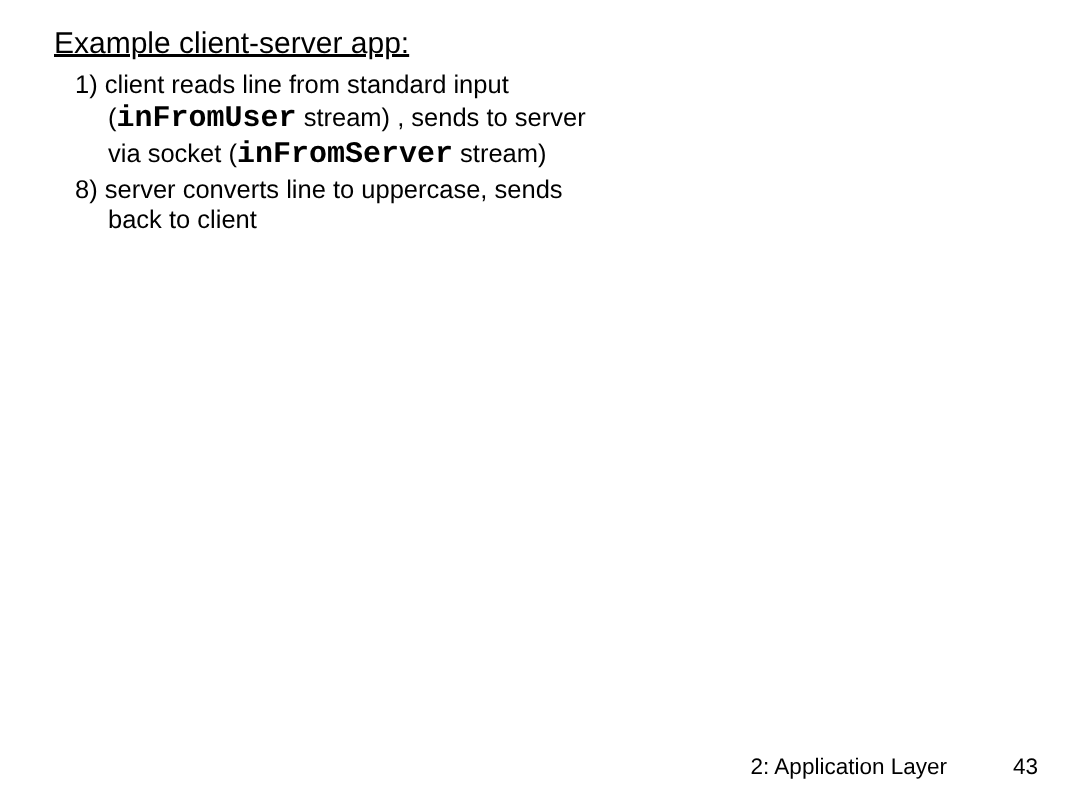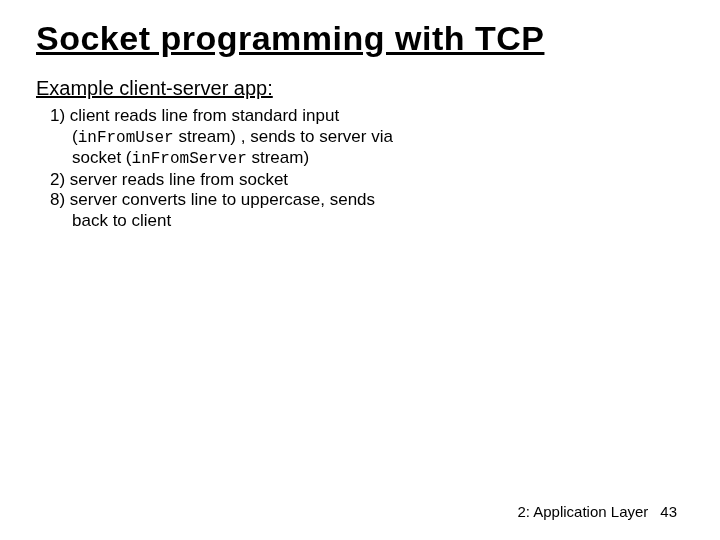--- a/index.html
+++ b/index.html
@@ -37,47 +37,45 @@
     font-size: 17px;
     line-height: 1.22;
   }
   .steps p {
     margin: 0;
     padding-left: 36px;
     text-indent: -22px;
   }
   .mono {
     font-family: "Courier New", Courier, monospace;
-    font-size: 16px;
-    font-weight: normal;
+    font-size: 20px;
+    font-weight: bold;
   }
   .footer {
     position: absolute;
     bottom: 20px;
-    right: 43px;
+    right: 28px;
     font-size: 15px;
     display: flex;
     align-items: baseline;
-    gap: 12px;
+    gap: 44px;
   }
 </style>
 </head>
 <body>
 
 <div class="slide">
 
-  <h1 class="title">Socket programming with TCP</h1>
 
   <div class="subhead">Example client-server app:</div>
 
   <div class="steps">
     <p>
       <span>1) client reads line from standard input (</span><span class="mono">inFromUser</span><span> stream) , sends to server via socket (</span><span class="mono">inFromServer</span><span> stream)</span>
     </p>
-    <p>2) server reads line from socket</p>
     <p>8) server converts line to uppercase, sends back to client</p>
   </div>
 
   <div class="footer">
     <span>2: Application Layer</span>
     <span>43</span>
   </div>
 
 </div>
 

